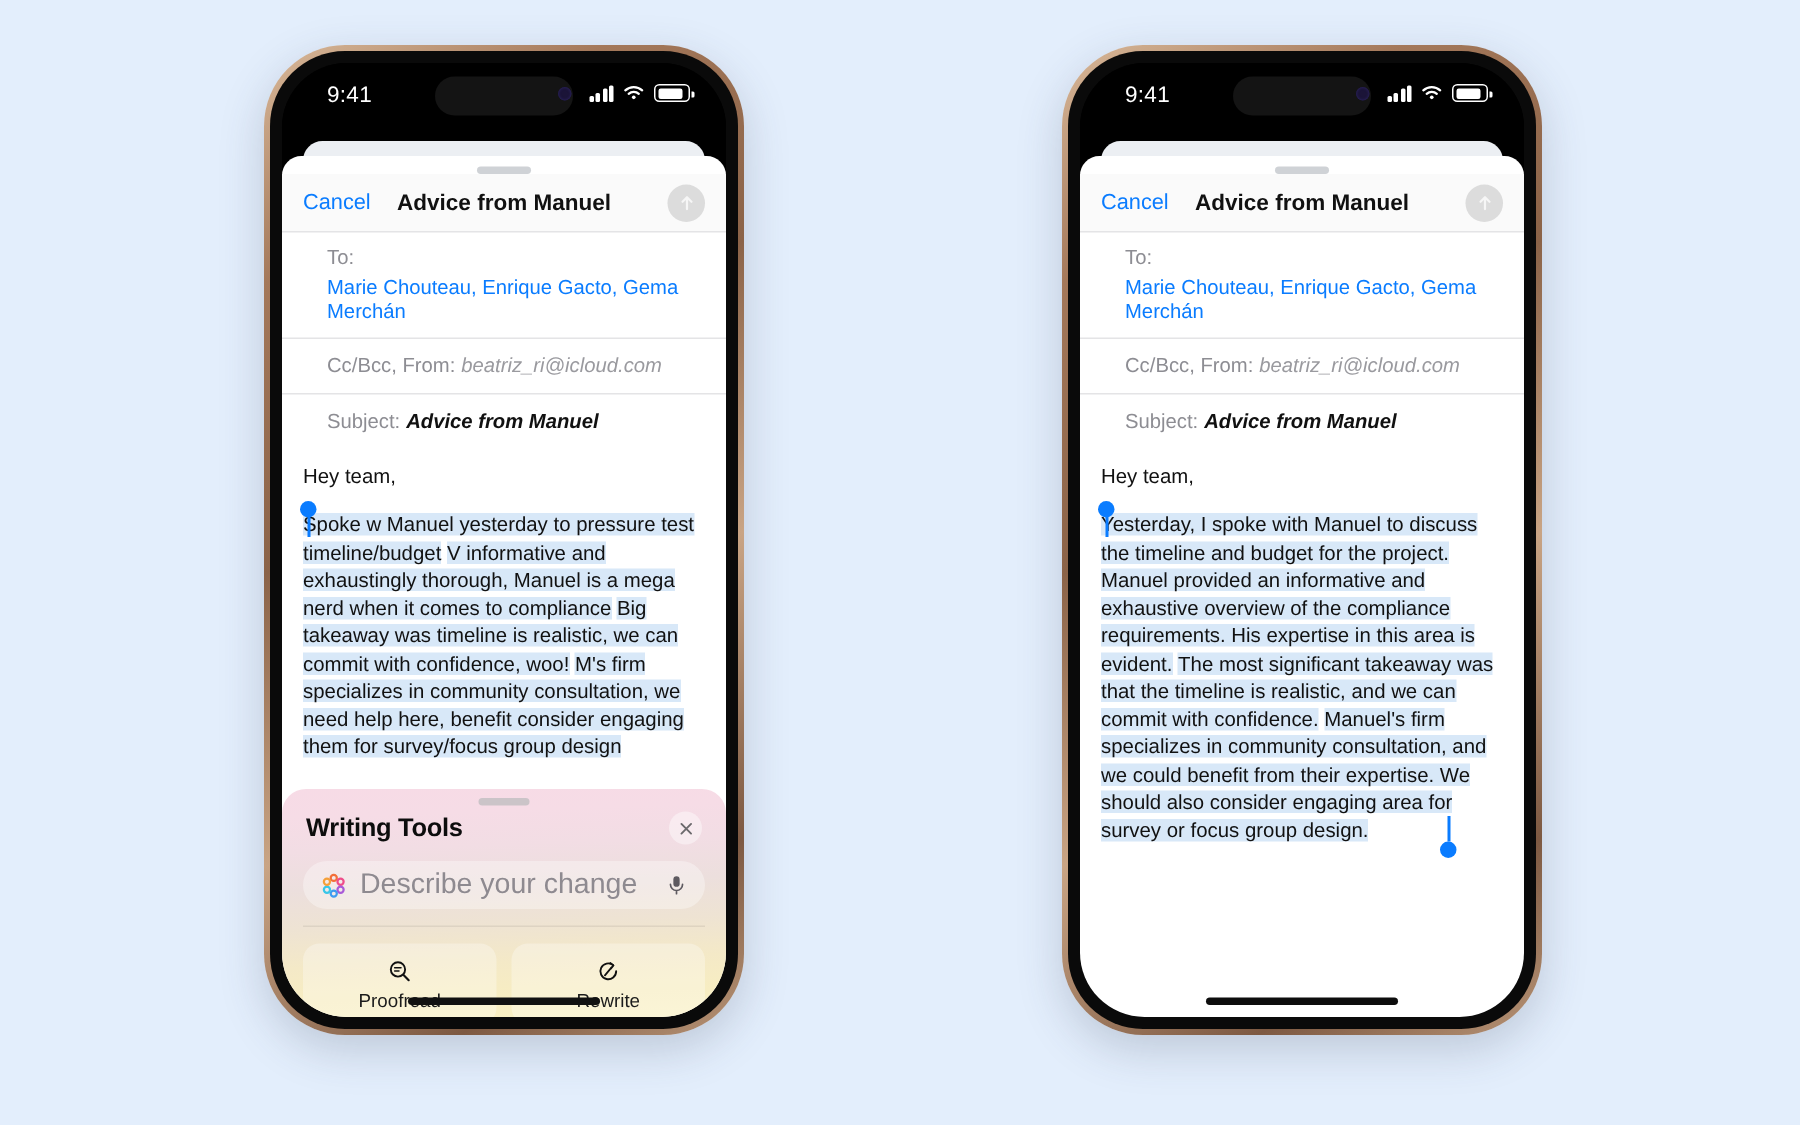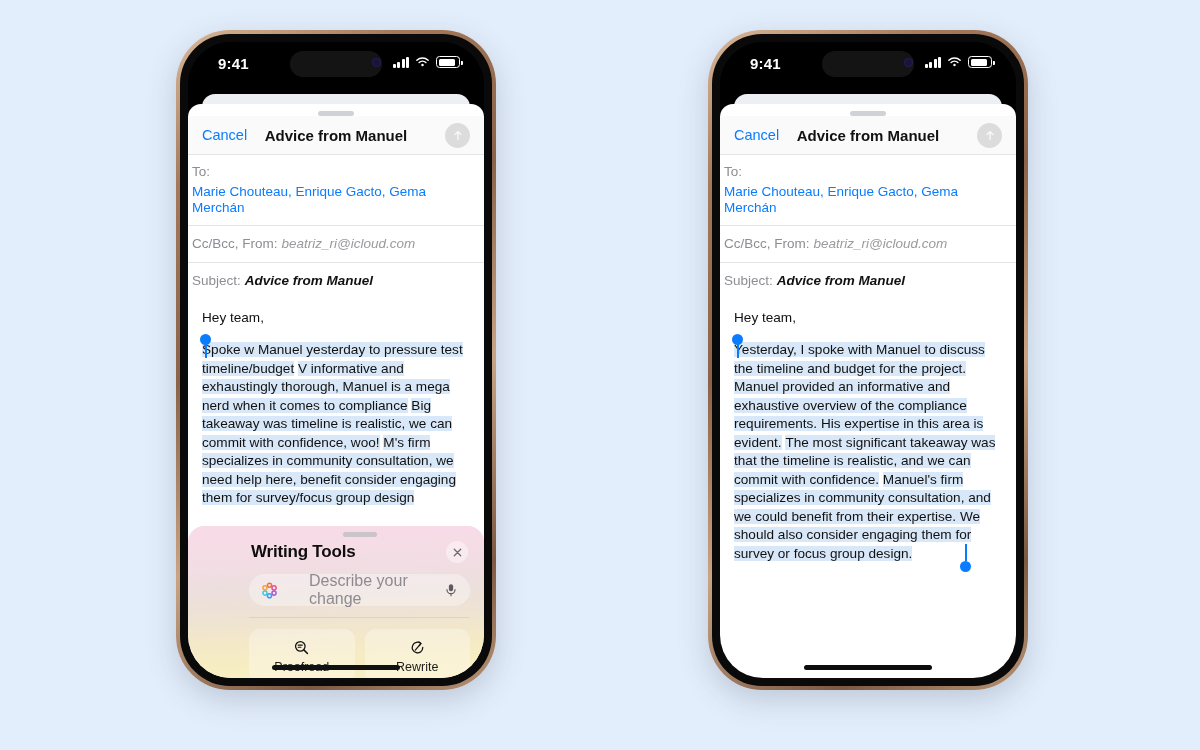--- a/index.html
+++ b/index.html
@@ -37,21 +37,21 @@
   }
 
   
   .statusbar {
     position: absolute; top: 0; left: 0; right: 0; height: 46px;
     background: #000; color: #fff;
     display: flex; align-items: center; z-index: 40;
   }
   .sb-time {
     position: absolute; left: 30px; top: 13px;
-    font-size: 15px; font-weight: 700; letter-spacing: .2px;
+    font-size: 15px; font-weight: 400; letter-spacing: .2px;
   }
   .island {
     position: absolute; left: 50%; top: 9px; transform: translateX(-50%);
     width: 92px; height: 26px; border-radius: 14px; background: #141414;
   }
   .cam-dot {
     position: absolute; left: 50%; top: 16px; margin-left: 36px;
     width: 9px; height: 9px; border-radius: 50%;
     background: #1b1438; box-shadow: inset 0 0 2px #332a6e;
   }
@@ -94,21 +94,21 @@
     position: absolute; left: 14px; font-size: 14.5px; color: #0a7cff;
   }
   .send-btn {
     position: absolute; right: 14px; width: 25px; height: 25px;
     border-radius: 50%; background: #dcdcdc;
     display: flex; align-items: center; justify-content: center;
   }
   .send-btn svg { width: 14px; height: 14px; }
 
   .field {
-    padding: 9px 4px 8px; border-top: 1px solid #e4e4e6;
+    padding: 9px 30px 8px; border-top: 1px solid #e4e4e6;
     font-size: 13.5px; line-height: 1.2; min-height: 37px;
     display: flex; align-items: center; flex-wrap: wrap; gap: 4px;
   }
   .f-label { color: #8d8d93; }
   .f-link  { color: #0a7cff; }
   .f-val   { color: #9a9a9f; font-style: italic; }
   .f-val.dark { color: #111; font-weight: 600; }
 
   .body-area {
     flex: 1; padding: 10px 14px 0; position: relative;
@@ -130,41 +130,40 @@
 
   
   .wt-panel {
     position: absolute; left: 0; right: 0; bottom: 0; top: 422px;
     z-index: 30;
     border-radius: 16px 16px 0 0;
     background: linear-gradient(178deg,
       #f7dbe6 0%, #f6dce6 12%, #f2dde4 26%,
       #ecdfdd 42%, #eee3d3 58%, #f4e9c7 74%, #f7edc2 88%, #f9f0c4 100%);
     overflow: hidden;
-    padding-left: 47px;
   }
   .wt-grabber { width: 34px; height: 5px; border-radius: 3px; background: #cbc4c8; margin: 6px auto 0; }
   .wt-head {
     display: flex; align-items: center; justify-content: space-between;
     padding: 4px 16px 0;
   }
   .wt-title { font-size: 17px; font-weight: 700; color: #0d0d0d; letter-spacing: -.2px; }
   .wt-close {
     width: 22px; height: 22px; border-radius: 50%;
     background: rgba(255,255,255,.42);
     display: flex; align-items: center; justify-content: center;
     color: #6c6a6d; font-size: 12px;
   }
   .wt-search {
     margin: 11px 14px 0; height: 32px; border-radius: 16px;
     background: rgba(255,255,255,.34);
     display: flex; align-items: center; gap: 9px; padding: 0 12px;
   }
   .siri-glyph { width: 17px; height: 17px; flex: 0 0 auto; }
-  .wt-ph { flex: 1; font-size: 16px; color: #8e8a90; margin-left: 22px; }
+  .wt-ph { flex: 1; font-size: 19px; color: #8e8a90; }
   .mic { width: 14px; height: 14px; color: #5e5a60; }
   .wt-div { height: 1px; background: rgba(0,0,0,.07); margin: 11px 14px 0; }
 
   .wt-row { display: flex; gap: 10px; padding: 0 14px; margin-top: 11px; }
   .wt-big {
     flex: 1; height: 54px; border-radius: 11px;
     background: rgba(255,255,255,.30);
     display: flex; flex-direction: column; align-items: center; justify-content: center; gap: 4px;
   }
   .wt-big .lbl { font-size: 12.5px; color: #1b1b1b; }
@@ -360,21 +359,21 @@
           </div>
 
           <div class="body-area">
             <div class="greeting">Hey team,</div>
             <div class="sel-wrap">
               <div class="handle" style="left:-2px;top:-7px;"></div>
               <div class="caret" style="left:3px;top:1px;height:16px;"></div>
               <p class="sel-text">Yesterday, I spoke with Manuel to discuss the timeline and budget for the project.</p>
               <p class="sel-text">Manuel provided an informative and exhaustive overview of the compliance requirements. His expertise in this area is evident.</p>
               <p class="sel-text">The most significant takeaway was that the timeline is realistic, and we can commit with confidence.</p>
-              <p class="sel-text">Manuel's firm specializes in community consultation, and we could benefit from their expertise. We should also consider engaging them for survey or focus group design.</p>
+              <p class="sel-text">Manuel's firm specializes in community consultation, and we could benefit from their expertise. We should also consider engaging area for survey or focus group design.</p>
               <div class="caret" style="left:231px;bottom:2px;height:17px;"></div>
               <div class="handle" style="left:226px;bottom:-9px;"></div>
             </div>
           </div>
 
         </div>
 
         <div class="home-ind"></div>
       </div>
     </div>

